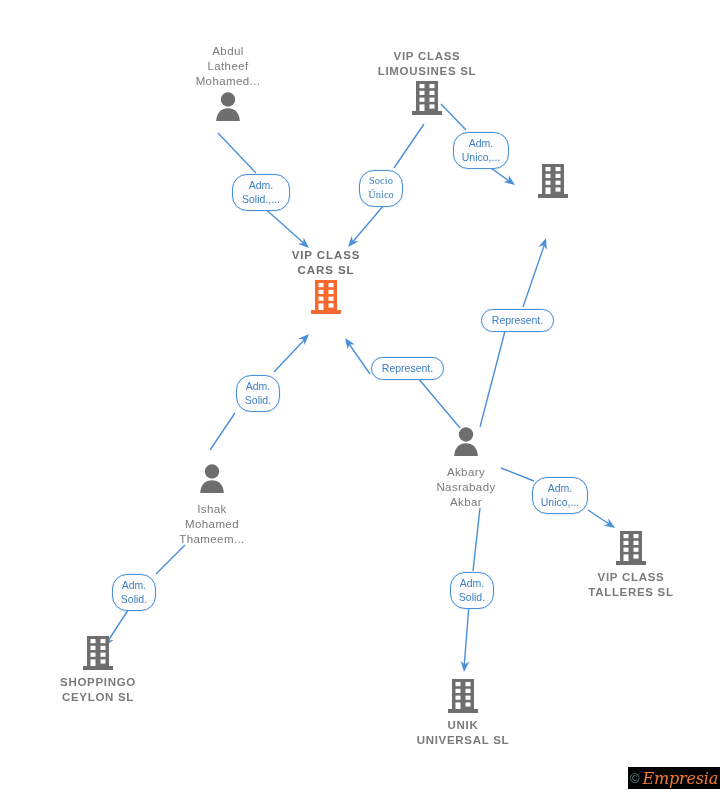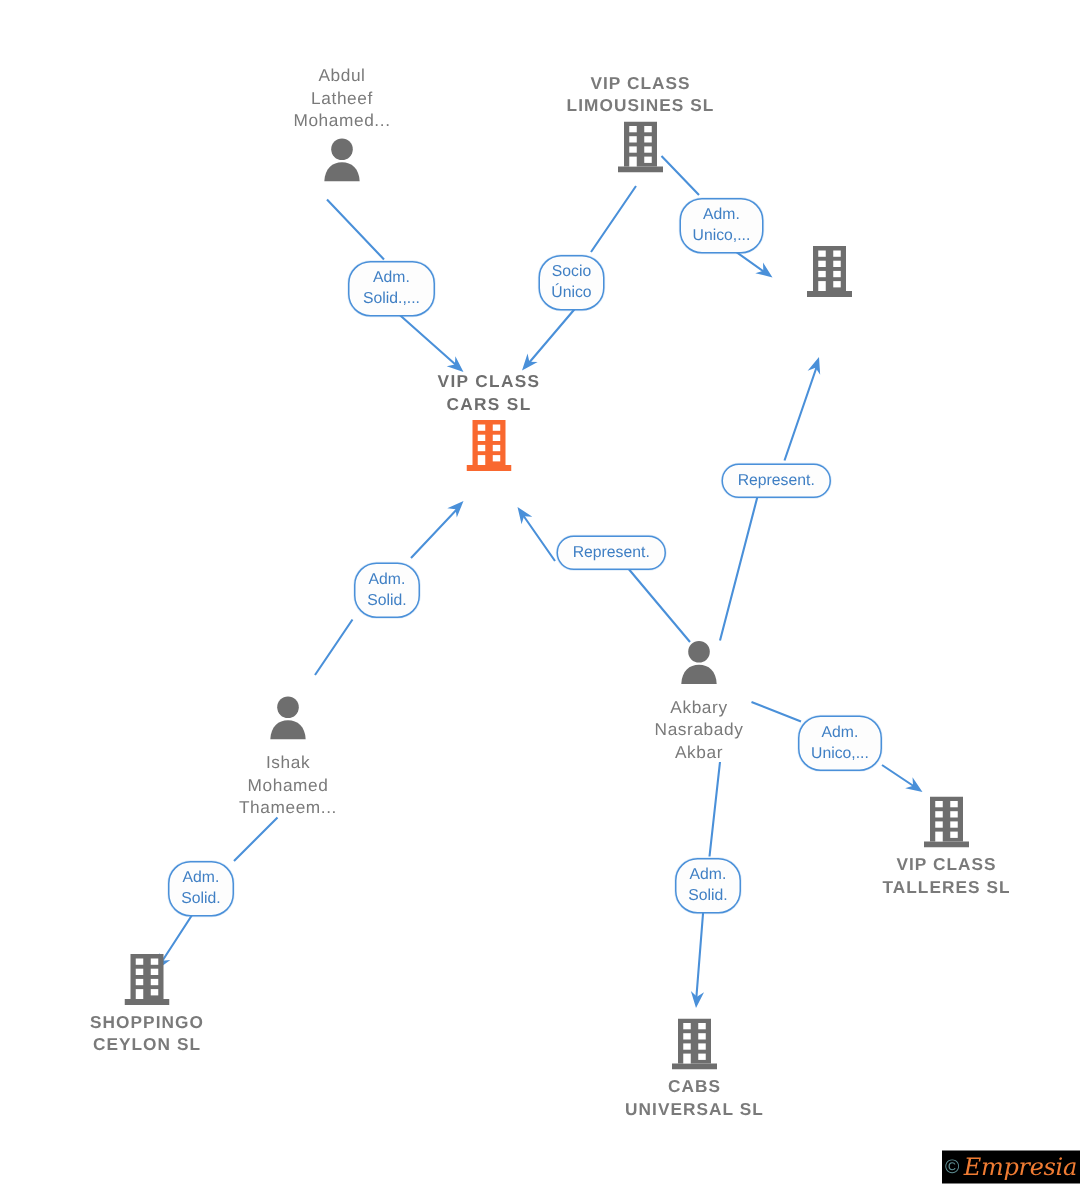--- a/index.html
+++ b/index.html
@@ -178,21 +178,21 @@
             <rect x="7.5" y="3" width="5" height="4.2" fill="#fff"></rect>
             <rect x="17.5" y="3" width="5" height="4.2" fill="#fff"></rect>
             <rect x="7.5" y="9.8" width="5" height="4.2" fill="#fff"></rect>
             <rect x="17.5" y="9.8" width="5" height="4.2" fill="#fff"></rect>
             <rect x="7.5" y="16.6" width="5" height="4.2" fill="#fff"></rect>
             <rect x="17.5" y="16.6" width="5" height="4.2" fill="#fff"></rect>
             <rect x="7.5" y="23.4" width="5" height="6.6" fill="#fff"></rect>
             <rect x="17.5" y="23.4" width="5" height="4.2" fill="#fff"></rect>
           </svg></span>
       </div>
-      <div class="node person label-below" style="left: 192px; top: 463px;">
+      <div class="node person label-below" style="left: 212px; top: 463px;">
         <span class="icon-wrap"><svg class="person" width="30" height="30" viewBox="0 0 30 30" aria-hidden="true">
             <circle cx="15" cy="8.5" r="7.2" fill="#6e6e6e"></circle>
             <path d="M3.2 30 C3.6 21.2 8.6 17.2 15 17.2 C21.4 17.2 26.4 21.2 26.8 30 Z" fill="#6e6e6e"></path>
           </svg></span>
         <span class="node-label">Ishak
 Mohamed
 Thameem...</span>
       </div>
       <div class="node person label-below" style="left: 466px; top: 426px;">
         <span class="icon-wrap"><svg class="person" width="30" height="30" viewBox="0 0 30 30" aria-hidden="true">
@@ -241,28 +241,28 @@
             <rect x="0" y="30" width="30" height="4" fill="#6e6e6e"></rect>
             <rect x="7.5" y="3" width="5" height="4.2" fill="#fff"></rect>
             <rect x="17.5" y="3" width="5" height="4.2" fill="#fff"></rect>
             <rect x="7.5" y="9.8" width="5" height="4.2" fill="#fff"></rect>
             <rect x="17.5" y="9.8" width="5" height="4.2" fill="#fff"></rect>
             <rect x="7.5" y="16.6" width="5" height="4.2" fill="#fff"></rect>
             <rect x="17.5" y="16.6" width="5" height="4.2" fill="#fff"></rect>
             <rect x="7.5" y="23.4" width="5" height="6.6" fill="#fff"></rect>
             <rect x="17.5" y="23.4" width="5" height="4.2" fill="#fff"></rect>
           </svg></span>
-        <span class="node-label">CABS
+        <span class="node-label">UNIK
 UNIVERSAL  SL</span>
       </div>
     </div>
   <div id="edge-label-layer">
       <div class="elabel" style="left: 232px; top: 174px; width: 58px;">Adm.
 Solid.,...</div>
-      <div class="elabel" style="left: 359px; top: 170px; width: 44px;">Socio
+      <div class="elabel" style="left: 359px; top: 170px; width: 44px; font-family: Liberation Serif, serif;">Socio
 Único</div>
       <div class="elabel" style="left: 453px; top: 132px; width: 56px;">Adm.
 Unico,...</div>
       <div class="elabel" style="left: 236px; top: 375px; width: 44px;">Adm.
 Solid.</div>
       <div class="elabel" style="left: 112px; top: 574px; width: 44px;">Adm.
 Solid.</div>
       <div class="elabel" style="left: 371px; top: 357px; width: 73px;">Represent.</div>
       <div class="elabel" style="left: 481px; top: 309px; width: 73px;">Represent.</div>
       <div class="elabel" style="left: 532px; top: 477px; width: 56px;">Adm.

